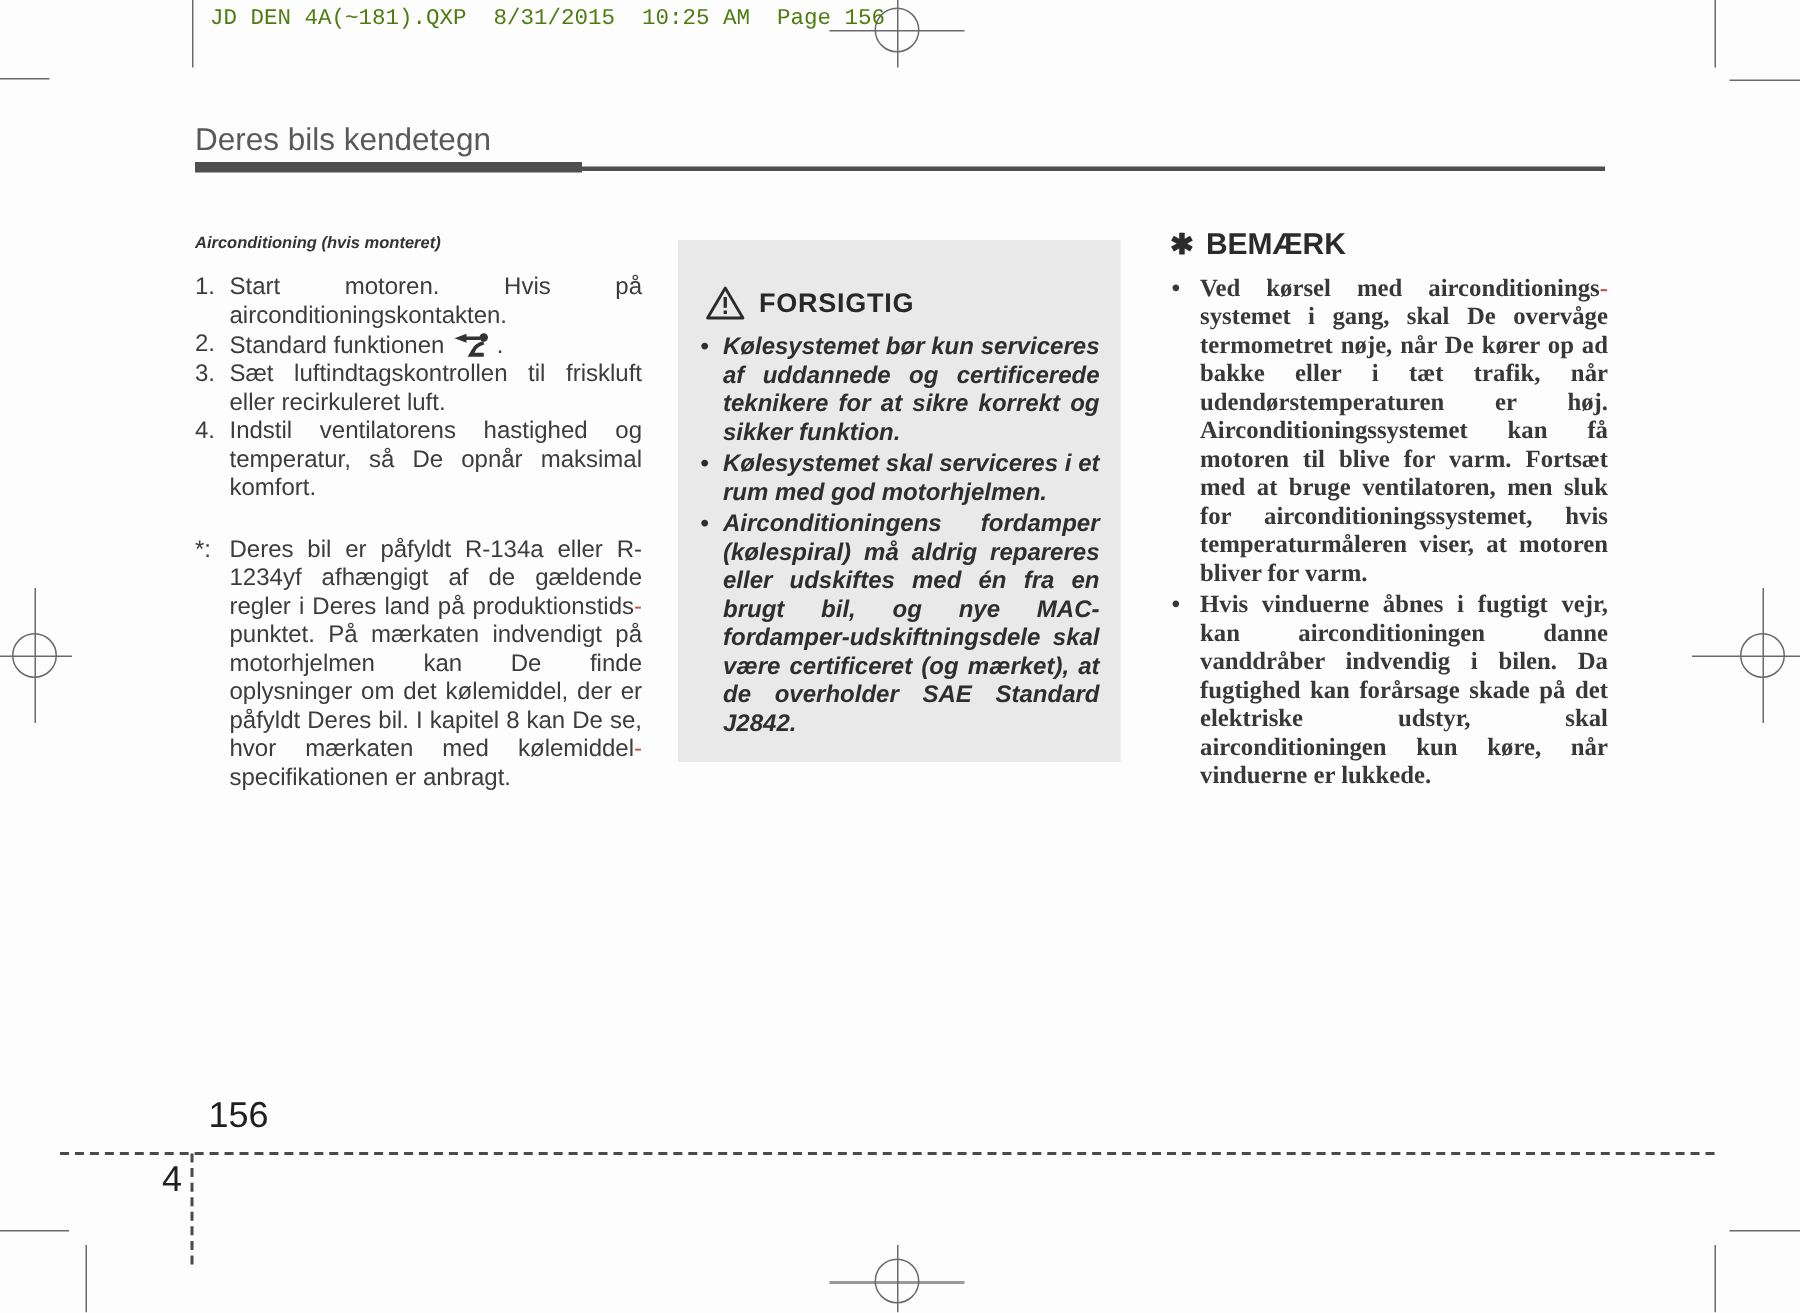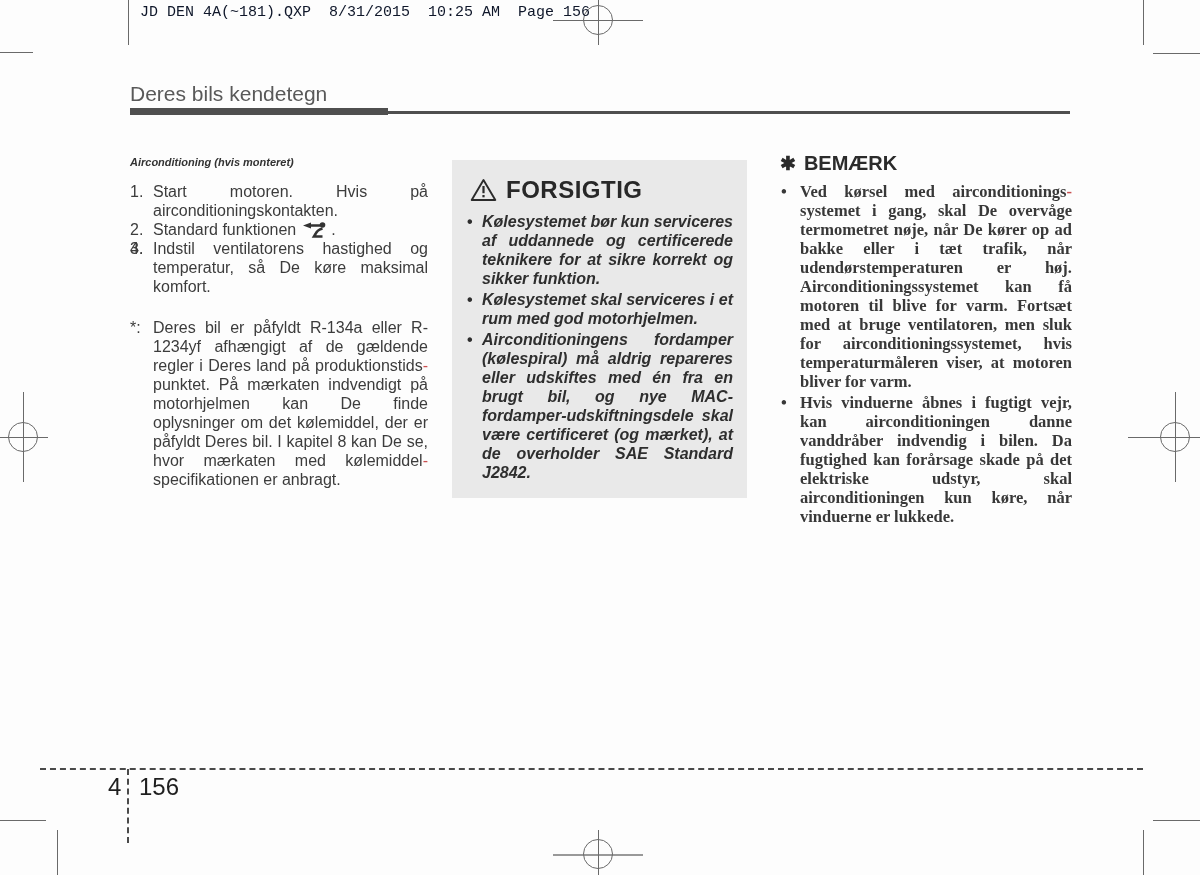--- a/index.html
+++ b/index.html
@@ -3,54 +3,54 @@
 <meta charset="utf-8">
 <style>
   html,body{margin:0;padding:0;}
   body{width:1200px;height:875px;position:relative;background:#fdfdfd;overflow:hidden;
        font-family:"Liberation Sans",sans-serif;}
   .abs{position:absolute;}
   
   .mark-line{position:absolute;background:#6a6a6a;}
   .reg-circle{position:absolute;width:30px;height:30px;border:1.5px solid #6a6a6a;border-radius:50%;box-sizing:border-box;background:transparent;}
   
-  #proof-header{left:140px;top:4px;font-family:"Liberation Mono",monospace;font-size:15px;color:#0f172a;white-space:pre;}
+  #proof-header{left:140px;top:4px;font-family:"Liberation Mono",monospace;font-size:15px;color:#4d7c0f;white-space:pre;}
   
   #page-title{left:130px;top:82px;font-family:Liberation Sans, sans-serif;font-size:21px;color:#595959;}
   #rule-thick{left:130px;top:108px;width:258px;height:7px;background:#4f4f4f;}
   #rule-thin{left:388px;top:111px;width:682px;height:3px;background:#4f4f4f;}
   
   #col1{left:130px;top:153px;width:298px;font-size:16px;line-height:19px;color:#3c3c3c;}
   #col1 .sec-heading{font-size:11px;font-weight:bold;font-style:italic;margin:0 0 10px 0;color:#333;}
   #col1 .intro{margin:0;text-align:justify;}
   ol.steps{list-style:none;margin:7px 0 0 0;padding:0;}
   ol.steps li{position:relative;padding-left:23px;text-align:justify;}
   .step-num{position:absolute;left:0;top:0;}
   .vent-icon{vertical-align:-4px;margin:0 3px;}
   .footnote{margin-top:22px;position:relative;padding-left:23px;text-align:justify;}
   .fn-marker{position:absolute;left:0;top:0;}
   .redh{color:#c94f4f;}
   
   #caution-box{left:452px;top:160px;width:295px;box-sizing:border-box;background:#e9e9e9;padding:12px 14px 14px 14px;}
-  .caution-title{display:flex;align-items:center;gap:9px;margin:4px 0 8px 4px;font-weight:bold;font-size:24px;letter-spacing:.5px;color:#282828;}
+  .caution-title{display:flex;align-items:center;gap:9px;margin:18px 0 8px 4px;font-weight:bold;font-size:18px;letter-spacing:.5px;color:#282828;}
   #caution-box ul{list-style:none;margin:0;padding:0;font-size:16px;font-weight:bold;font-style:italic;line-height:19px;color:#2e2e2e;}
   #caution-box li{position:relative;padding-left:16px;text-align:justify;margin-bottom:2px;}
   .blt{position:absolute;left:1px;top:0;font-style:normal;}
   
   #note-col{left:780px;top:152px;width:292px;}
   .note-title{display:flex;align-items:center;gap:8px;font-weight:bold;font-size:20px;color:#2b2b2b;margin:0 0 7px 0;}
   .note-ast{font-size:19px;line-height:20px;}
   #note-col ul{list-style:none;margin:0;padding:0;font-family:"Liberation Serif",serif;font-weight:bold;font-size:16.5px;line-height:19px;color:#383838;}
   #note-col li{position:relative;padding-left:20px;text-align:justify;margin-bottom:2px;}
   
   #fold-dash-h{left:40px;top:768px;width:1103px;height:0;border-top:2px dashed #4a4a4a;}
   #fold-dash-v{left:127px;top:769px;width:0;height:74px;border-left:2px dashed #4a4a4a;}
   .pnum{position:absolute;font-size:24px;color:#1f1f1f;}
   #chapter-num{left:108px;top:773px;}
-  #page-num{left:139px;top:773px;}
+  #page-num{left:139px;top:730px;}
 </style>
 </head>
 <body>
 
 <div class="mark-line" style="left:128px;top:0;width:1px;height:45px;"></div>
 <div class="mark-line" style="left:0;top:52px;width:33px;height:1px;"></div>
 <div class="mark-line" style="left:1143px;top:0;width:1px;height:45px;"></div>
 <div class="mark-line" style="left:1153px;top:53px;width:47px;height:1px;"></div>
 <div class="mark-line" style="left:0;top:820px;width:46px;height:1px;"></div>
 <div class="mark-line" style="left:57px;top:830px;width:1px;height:45px;"></div>
@@ -94,24 +94,25 @@
     <li>
       <span class="step-num">2.</span>
       <span>Standard funktionen</span><svg class="vent-icon" width="29" height="19" viewBox="0 0 29 19">
           <path d="M12 2.5 L4 5.5 L12 8.5 L12 6.7 L21 6.7 L21 4.3 L12 4.3 Z" fill="#333"></path>
           <circle cx="23.5" cy="5" r="2.8" fill="#333"></circle>
           <path d="M23.5 8.5 C20 9.5 17.5 11.5 16.5 14 L15 16.5 L23.5 16.5" stroke="#333" stroke-width="2.6" fill="none"></path>
         </svg><span>.</span>
     </li>
     <li>
       <span class="step-num">3.</span>
+      <span>Sæt luftindtagskontrollen til friskluft eller recirkuleret luft.</span>
     </li>
     <li>
       <span class="step-num">4.</span>
-      <span>Indstil ventilatorens hastighed og temperatur, så De køre maksimal komfort.</span>
+      <span>Indstil ventilatorens hastighed og temperatur, så De opnår maksimal komfort.</span>
     </li>
   </ol>
   <div class="footnote">
     <span class="fn-marker">*:</span>
     <span><span>Deres bil er påfyldt R-134a eller R-1234yf afhængigt af de gældende regler i Deres land på produktionstids</span><span class="redh">-</span><span>punktet. På mærkaten indvendigt på motorhjelmen kan De finde oplysninger om det kølemiddel, der er påfyldt Deres bil. I kapitel 8 kan De se, hvor mærkaten med kølemiddel</span><span class="redh">-</span><span>specifikationen er anbragt.</span></span>
   </div>
 </div>
 
 <div class="abs" id="caution-box">
   <div class="caution-title">

